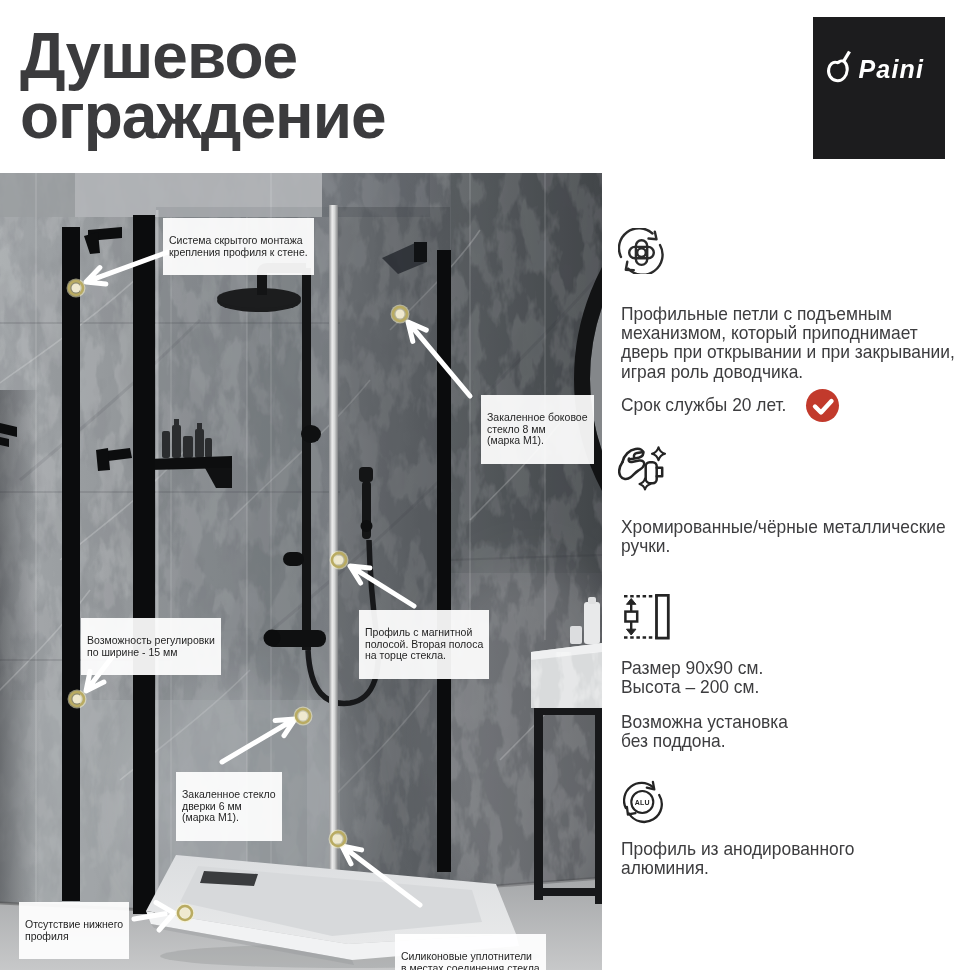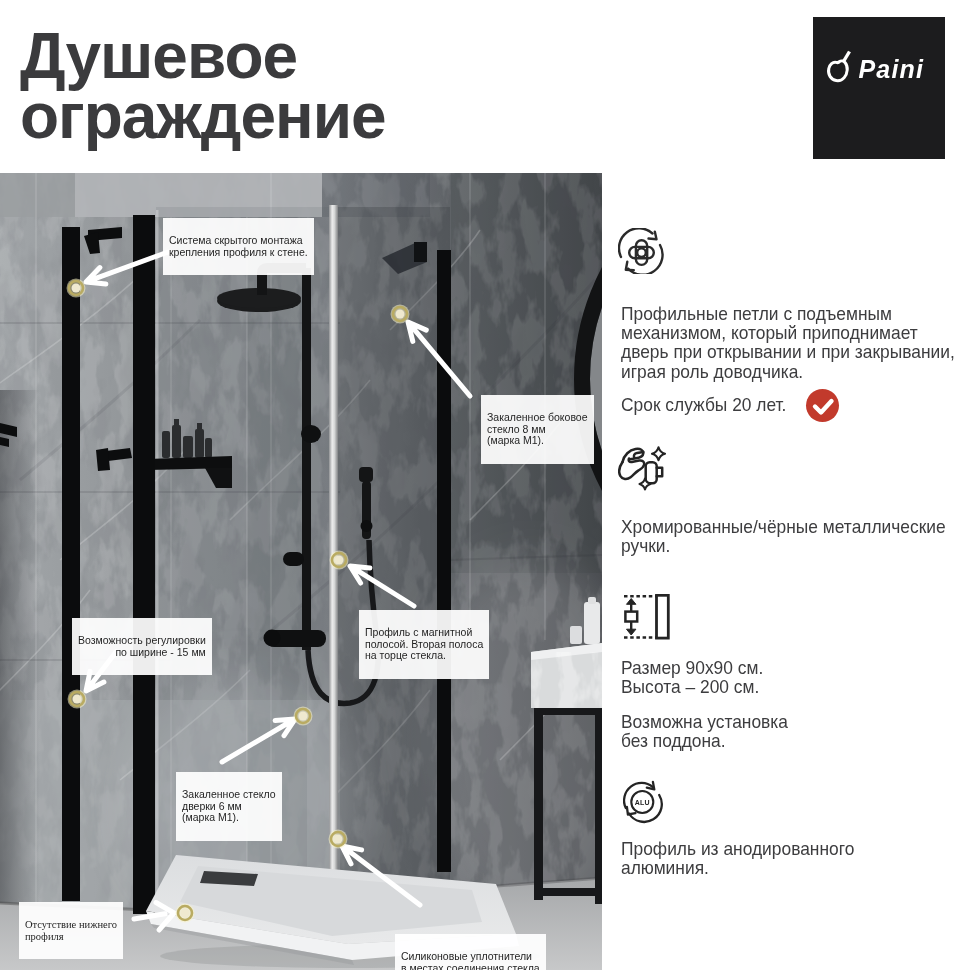--- a/index.html
+++ b/index.html
@@ -213,27 +213,27 @@
 <polygon points="146,911 348,944 516,934 519,946 352,960 151,924" fill="#f1f2f3"></polygon>
 <polygon points="151,924 352,960 354,965 154,928" fill="rgba(150,152,154,0.4)"></polygon>
 </g>
 </svg>
 </div>
 
 <div class="callout" style="left:163px;top:218px;">Система скрытого монтажа<br>крепления профиля к стене.</div>
 
 <div class="callout" style="left:467px;top:395px;margin-left:14px;">Закаленное боковое<br>стекло 8 мм<br>(марка М1).</div>
 
-<div class="callout" style="left:72px;top:618px;text-align:right;">Возможность регулировки<br>по ширине - 15 мм</div>
+<div class="callout" style="left:81px;top:618px;text-align:left;">Возможность регулировки<br>по ширине - 15 мм</div>
 
 <div class="callout" style="left:347px;top:610px;margin-left:12px;">Профиль с магнитной<br>полосой. Вторая полоса<br>на торце стекла.</div>
 
 <div class="callout" style="left:176px;top:772px;">Закаленное стекло<br>дверки 6 мм<br>(марка М1).</div>
 
-<div class="callout" style="left:19px;top:902px;font-family:Liberation Serif, serif;">Отсутствие нижнего<br>профиля</div>
+<div class="callout" style="left:19px;top:902px;">Отсутствие нижнего<br>профиля</div>
 
 <div class="callout" style="left:395px;top:934px;">Силиконовые уплотнители<br>в местах соединения стекла<br>и профиля.</div>
 
 <svg class="abs" style="left:0;top:173px;z-index:25;" width="602" height="797" viewBox="0 173 602 797">
 <g stroke="#fff" stroke-width="5" fill="none" stroke-linecap="round" stroke-linejoin="round">
 
 <path d="M 168 252 L 91.6 279.9 M 105.9 284.1 L 86 282 L 99.9 267.6"></path>
 
 <path d="M 470 396 L 411.9 326.6 M 412.8 341.4 L 408 322 L 426.3 330.1"></path>
 

